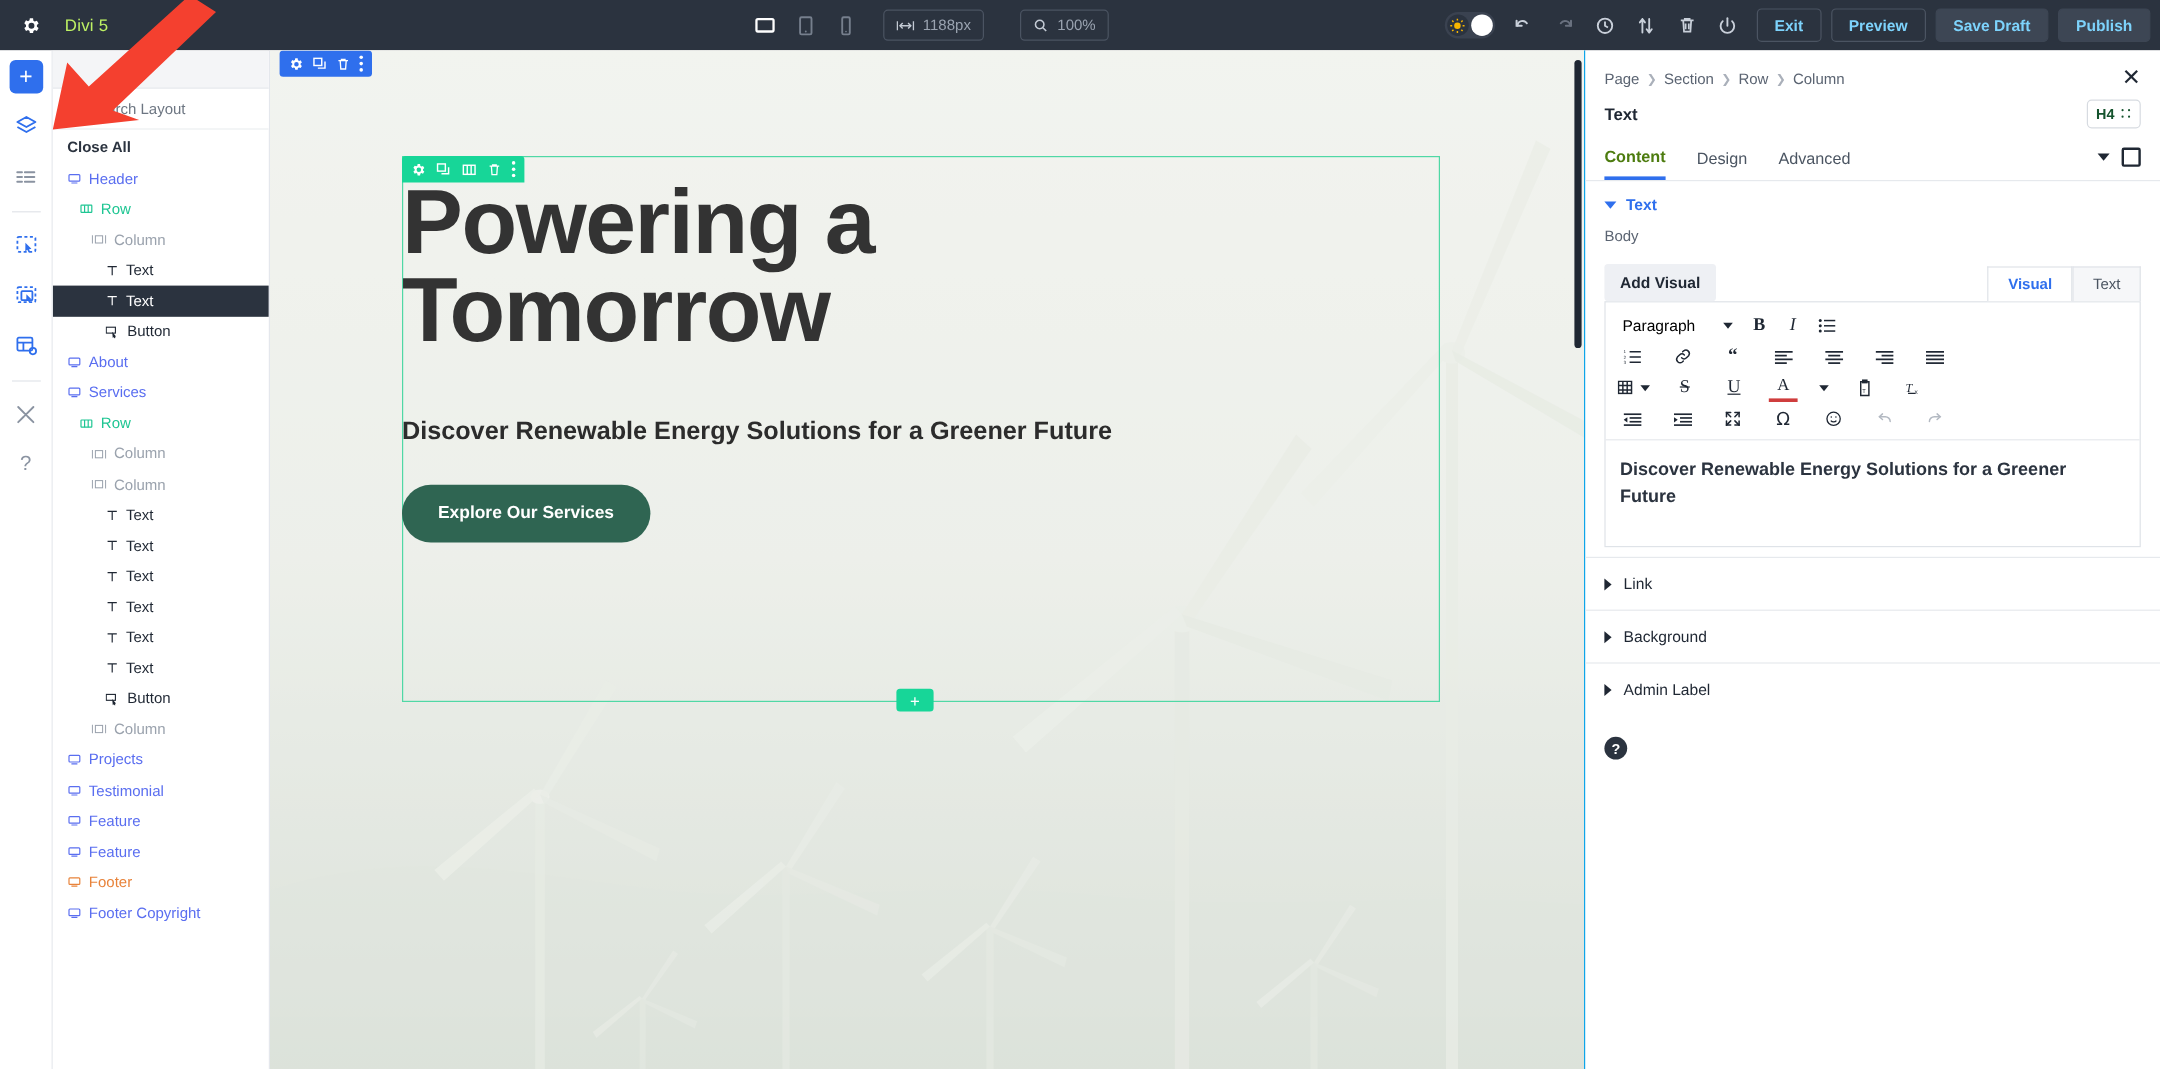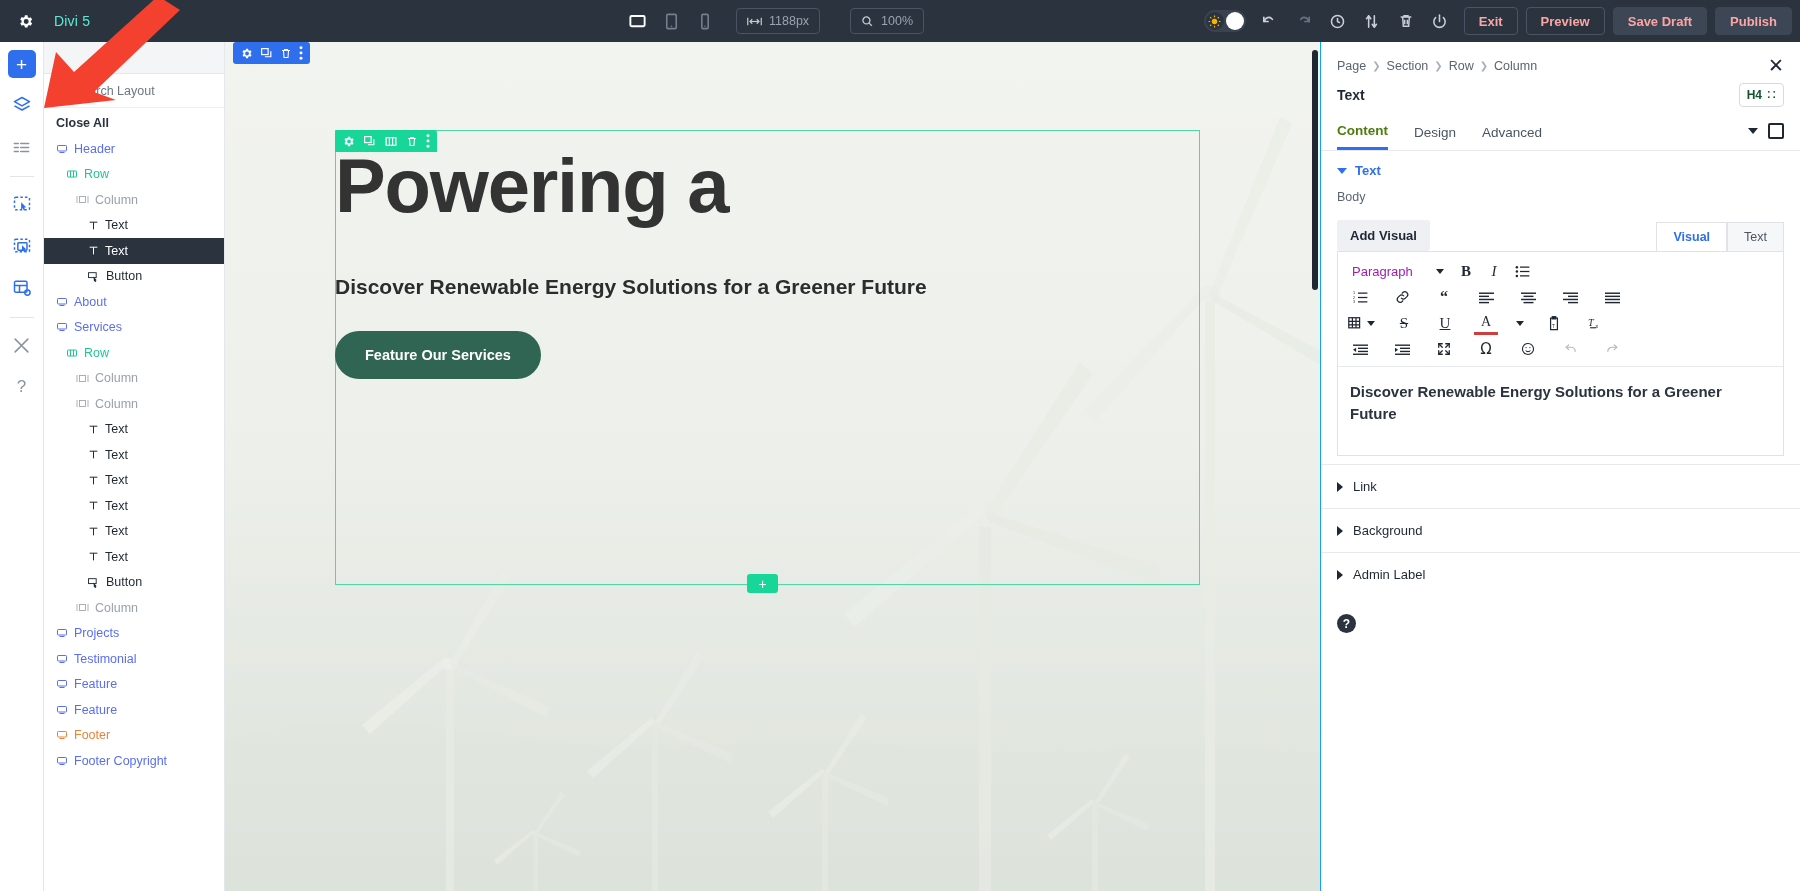--- a/index.html
+++ b/index.html
@@ -10,21 +10,21 @@
   }
   #app { position: relative; width: 1800px; height: 891px; }
 
   
   .topbar {
     position: absolute; top: 0; left: 0; width: 1800px; height: 42px;
     background: #2b333f; display: flex; align-items: center;
     color: #ffffff;
   }
   .tb-gear { margin-left: 14px; width: 22px; height: 22px; display:flex; align-items:center; justify-content:center; color:#fff; }
-  .tb-title { margin-left: 18px; font-size: 14px; font-weight: 400; letter-spacing:.2px; color:#5eead4; }
+  .tb-title { margin-left: 18px; font-size: 14px; font-weight: 400; letter-spacing:.2px; color:#bef264; }
 
   .tb-center {
     position:absolute; left: 624px; top:0; height:42px;
     display:flex; align-items:center; gap:8px;
   }
   .vp-btn { width:26px; height:26px; display:flex; align-items:center; justify-content:center; cursor:pointer; }
   .vp-desktop svg rect { stroke:#ffffff; }
   .vp-dim svg rect { stroke:#767f8d; }
   .pill {
     height:26px; border:1px solid #4b5462; border-radius:4px;
@@ -43,21 +43,21 @@
   }
   .toggle-sun { width:18px; height:18px; border-radius:50%; background:#2b333f; display:flex;align-items:center;justify-content:center; }
   .toggle-knob { width:18px; height:18px; border-radius:50%; background:#ffffff; margin-left:auto; }
   .ic-btn {
     width:32px; height:32px; display:flex; align-items:center; justify-content:center;
     color:#c9d0da; cursor:pointer;
   }
   .ic-btn.dim { color:#69717f; }
   .txt-btn {
     height:28px; padding:0 14px; display:flex; align-items:center; justify-content:center;
-    font-size:13px; font-weight:700; color:#fca5a5; border:1px solid #4b5462;
+    font-size:13px; font-weight:700; color:#7dd3fc; border:1px solid #4b5462;
     border-radius:4px; margin-left:6px; cursor:pointer; background:transparent;
   }
   .txt-btn.filled { background:#3d4654; border-color:#3d4654; }
 
   
   .rail {
     position:absolute; left:0; top:42px; width:44px; height:849px;
     background:#ffffff; border-right:1px solid #e4e7ec;
     display:flex; flex-direction:column; align-items:center; padding-top:8px;
   }
@@ -217,21 +217,21 @@
   .vt.active { color:#2f6fed; background:#ffffff; font-weight:700; }
   .ed-box { border:1px solid #dfe3e8; background:#fff; }
   .ed-toolbar { padding:6px 8px 4px 8px; border-bottom:1px solid #e6e9ed; }
   .ed-line { display:flex; align-items:center; gap:4px; height:26px; }
   .ed-btn {
     min-width:24px; height:24px; display:flex; align-items:center; justify-content:center;
     color:#1f2733; cursor:pointer; font-size:13px;
   }
   .ed-btn.dim { color:#b3b9c2; }
   .ed-select {
-    display:flex; align-items:center; gap:6px; font-size:13px; color:#a21caf;
+    display:flex; align-items:center; gap:6px; font-size:13px; color:#000000;
     padding:0 6px; min-width:104px; cursor:pointer;justify-content:flex-end;
   }
   .ed-select .cd { width:0;height:0;border-left:4px solid transparent;border-right:4px solid transparent;border-top:5px solid #1f2733; margin-left:auto;}
   .ed-content {
     padding:14px 12px 20px 12px; font-size:15px; font-weight:700; color:#2b333f;
     line-height:1.45; min-height:88px; outline:none;
   }
   .acc-item {
     border-top:1px solid #e6e9ed; padding:14px 16px; display:flex; align-items:center; gap:10px;
     font-size:13px; color:#1f2733; cursor:pointer;
@@ -758,23 +758,24 @@
             <circle cx="2" cy="2" r="1.7"></circle>
             <circle cx="2" cy="8" r="1.7"></circle>
             <circle cx="2" cy="14" r="1.7"></circle>
           </svg>
       </span>
     </div>
 
     <div class="hero">
       <div class="hero-title">
         <div>Powering a</div>
+        <div>Tomorrow</div>
       </div>
       <div class="hero-sub">Discover Renewable Energy Solutions for a Greener Future</div>
-      <button class="hero-btn">Feature Our Services</button>
+      <button class="hero-btn">Explore Our Services</button>
     </div>
 
     <div class="add-row-btn">+</div>
     <div class="canvas-scrollbar"></div>
   </div>
 
   <div class="rpanel">
     <div class="bc-row">
       <div class="bc" id="breadcrumb">
           <span>Page</span>

